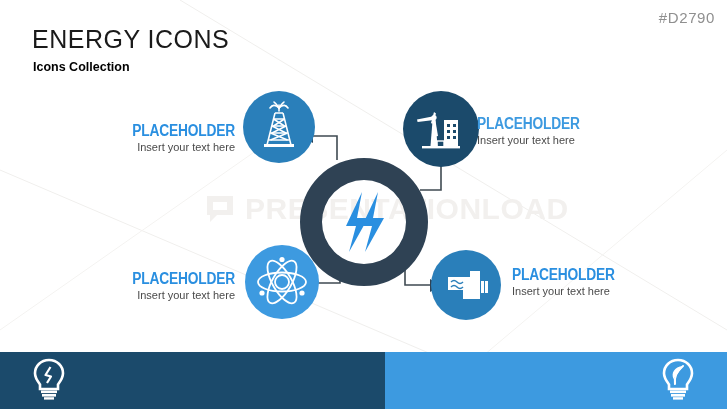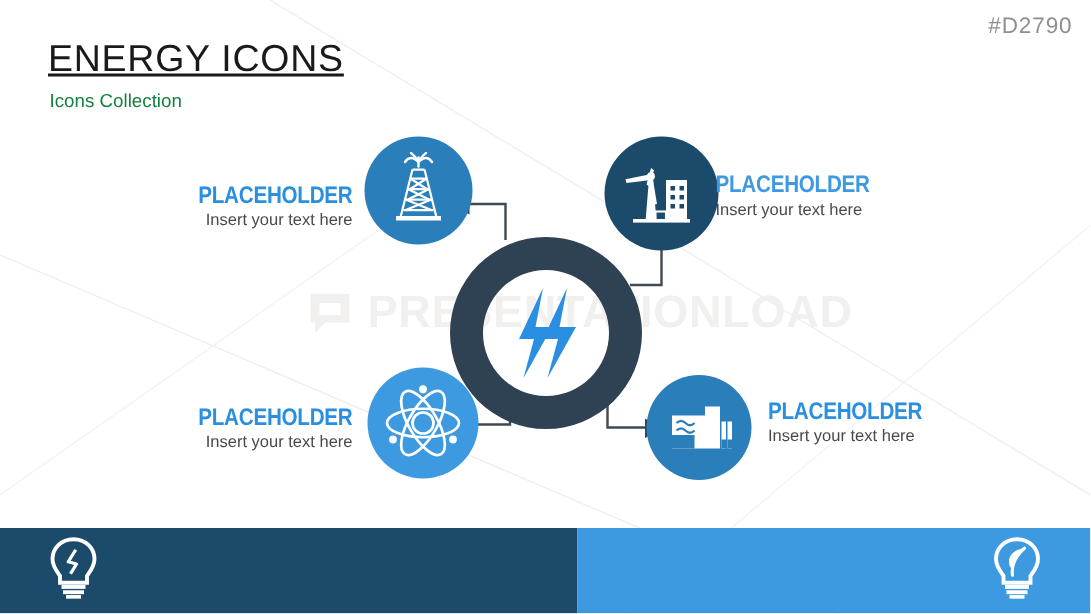--- a/index.html
+++ b/index.html
@@ -14,25 +14,24 @@
 
   
   .bg-lines{position:absolute;inset:0;pointer-events:none;}
 
   
   .slide-title{
     position:absolute;left:32px;top:25px;
     font-size:25px;letter-spacing:0.5px;
     color:#1a1a1a;font-weight:400;
     font-family:"Liberation Sans", sans-serif;
-    text-decoration:underline;
   }
   .slide-subtitle{
     position:absolute;left:33px;top:60px;
-    font-size:12.5px;color:#15803d;font-weight:400;
+    font-size:12.5px;color:#000000;font-weight:700;
   }
   .slide-code{
     position:absolute;right:12px;top:9px;
     font-size:15px;color:#8f8f8f;letter-spacing:0.6px;
   }
 
   
   .watermark{
     position:absolute;left:205px;top:192px;
     display:flex;align-items:center;gap:10px;

